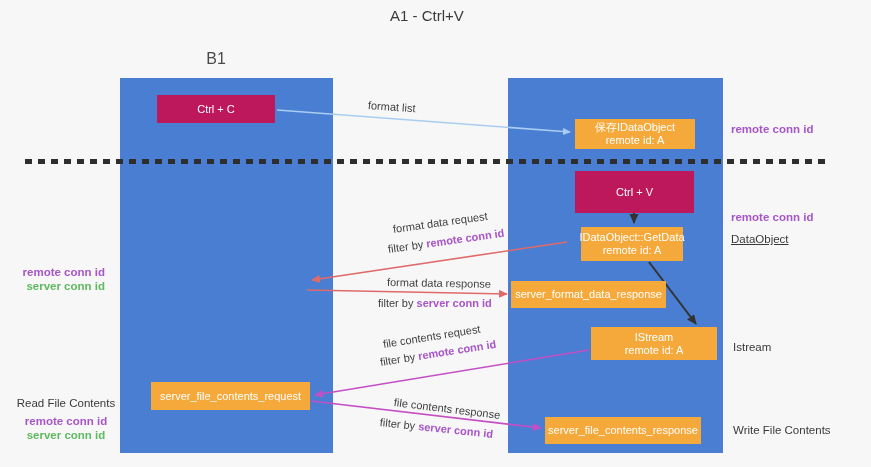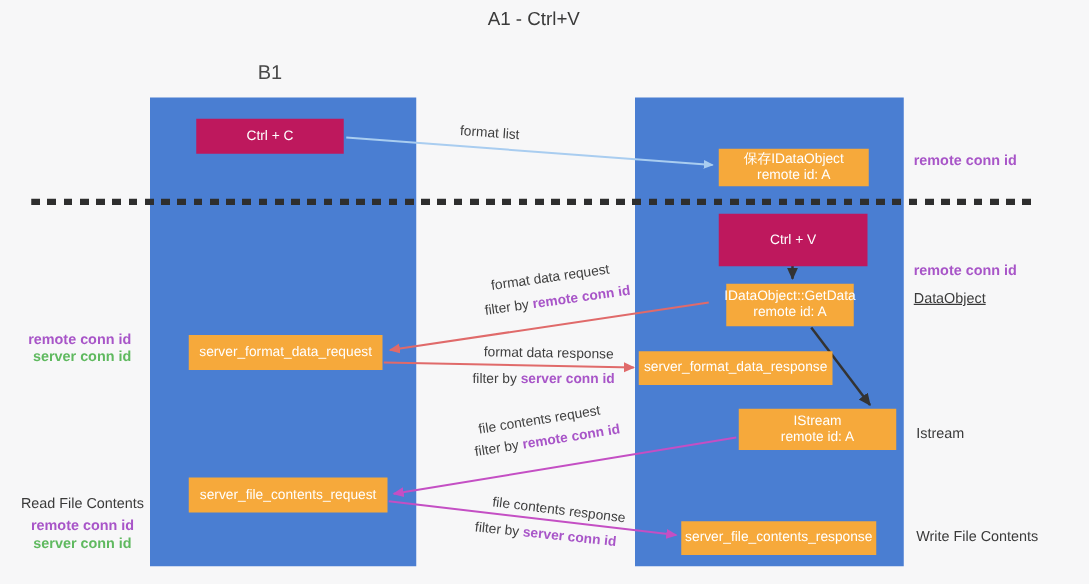--- a/index.html
+++ b/index.html
@@ -103,23 +103,20 @@
 
   <div class="node green" style="left:575px;top:171px;width:119px;height:42px;">
     <div>Ctrl + V</div>
   </div>
 
   <div class="node orange" style="left:570px;top:227px;width:102px;height:34px;margin-left:11px;">
     <div>IDataObject::GetData</div>
     <div>remote id: A</div>
   </div>
 
-  <div class="node orange" style="left:151px;top:268px;width:155px;height:28px;">
-    <div>server_format_data_request</div>
-  </div>
 
   <div class="node orange" style="left:511px;top:281px;width:155px;height:27px;">
     <div>server_format_data_response</div>
   </div>
 
   <div class="node orange" style="left:591px;top:327px;width:126px;height:33px;">
     <div>IStream</div>
     <div>remote id: A</div>
   </div>
 

